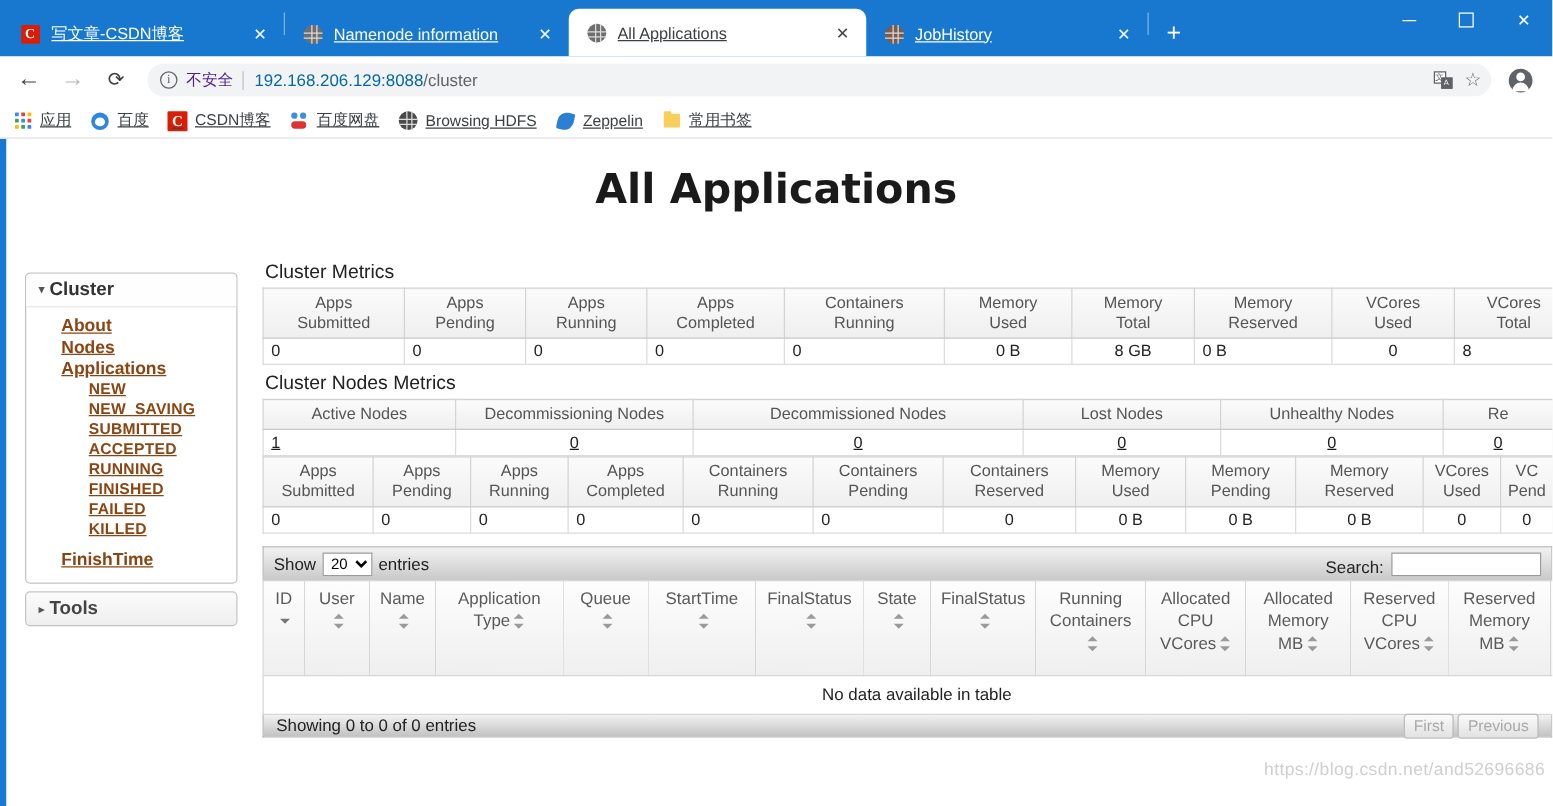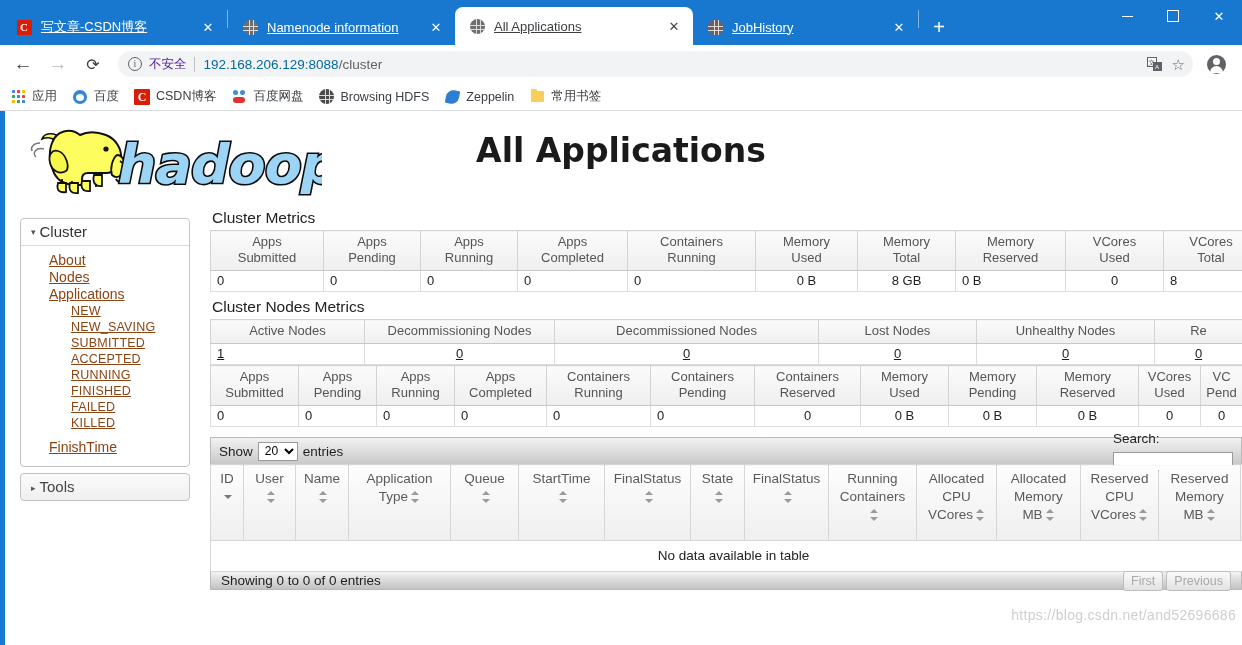--- a/index.html
+++ b/index.html
@@ -159,21 +159,21 @@
     content:"";position:absolute;left:6px;top:3.5px;width:7px;height:7px;border-radius:50%;background:#fff;
   }
   .avatar-ico::after{
     content:"";position:absolute;left:3px;bottom:1px;width:13px;height:7px;border-radius:7px 7px 0 0;background:#fff;
   }
 
   
   .bookmarks {
     height: 28px; background:#fff; display:flex; align-items:center;
     padding: 0 10px; border-bottom: 1px solid #dadce0;
-    font-size: 12.5px; color:#3c4043;
+    font-size: 12.5px; color:#3c4043;text-decoration:underline;
   }
   .bm { display:flex; align-items:center; margin-right:15px; white-space:nowrap;}
   .bm .bmico { margin-right:6px; display:flex;align-items:center;justify-content:center; width:16px;height:16px;}
   .apps-grid { display:grid;grid-template-columns:repeat(3,3px);grid-template-rows:repeat(3,3px);gap:2px;}
   .apps-grid i { display:block;width:3px;height:3px;border-radius:.5px;}
   .baidu-paw {
     width:14px;height:14px;border-radius:50%;background:#2e86de;position:relative;
   }
   .baidu-paw::after{content:"";position:absolute;left:3px;top:4px;width:8px;height:7px;background:#fff;border-radius:50% 50% 45% 45%;}
   .baidu-pan {
@@ -201,21 +201,21 @@
   .hadoop-logo {
     position:absolute; left:22px; top:10px; width:300px; height:78px;
   }
   .hadoop-title {
     position:absolute; left:0; top:20px; width:1242px; text-align:center;
     font-size: 33px; font-weight:bold; color:#1a1a1a; letter-spacing:0px;
     font-family:"DejaVu Sans", sans-serif;
   }
 
   
-  .sidebar { position:absolute; left:20px; top:107px; width:170px; }
+  .sidebar { position:absolute; left:20px; top:107px; width:170px;font-weight:bold; }
   .panel {
     border:1px solid #c3c3c3; border-radius:4px; background:#fff;
   }
   .panel-head {
     padding: 4px 8px 5px 10px;
     font-size: 15px; color:#333;
     border-bottom:1px solid #d9d9d9;
     background:#fefefe;
     border-radius:4px 4px 0 0;
   }
@@ -283,21 +283,21 @@
     height: 27px;
     display:flex; align-items:center; justify-content:space-between;
     padding: 0 8px 0 8px;
     font-size:13.5px; color:#222;
   }
   .dt-length { display:flex;align-items:center;gap:5px;}
   .dt-length select {
     font-size:12px; height:19px; padding:0 2px; font-family:"Liberation Sans",sans-serif;
     border:1px solid #9a9a9a; background:#fff;
   }
-  .dt-filter { display:flex;align-items:flex-start;gap:6px;flex-direction:column; }
+  .dt-filter { display:flex;align-items:flex-end;gap:6px; }
   .dt-filter input {
     width:120px;height:19px;border:1px solid #9a9a9a;background:#fff;
     font-size:12px;padding:0 3px;font-family:"Liberation Sans",sans-serif;
   }
 
   table.apps {
     border-collapse: collapse;
     width:1032px;
     table-layout: fixed;
     font-size:13.5px;
@@ -493,41 +493,20 @@
           <span class="folder"></span>
         </span>
       <span>常用书签</span>
     </div>
   </div>
 
   <div class="page">
     <div class="page-left-border"></div>
 
     <div class="hadoop-header">
-      <div class="hadoop-logo">
-        <svg viewBox="0 0 300 78" width="300" height="78" xmlns="http://www.w3.org/2000/svg">
-
-          <g>
-            <path d="M40 18 C32 10 22 12 20 18 C24 16 30 16 33 20 Z" fill="#fdfd60" stroke="#111" stroke-width="1.6"></path>
-            <path d="M58 14 C48 6 34 10 30 22 C26 32 28 44 32 52 C36 60 44 64 54 64 L60 64 L60 58 C60 54 62 52 66 52 L84 52 C92 52 98 46 99 38 C100 28 94 18 84 14 C76 11 66 10 58 14 Z" fill="#fdfd60" stroke="#111" stroke-width="2"></path>
-            <path d="M36 30 C30 28 26 34 28 42 C30 50 38 54 44 50 C48 46 44 32 36 30 Z" fill="#f7f74a" stroke="#111" stroke-width="1.8"></path>
-            <path d="M95 34 C100 34 104 40 102 48 C100 56 94 58 90 54 C88 48 90 38 95 34 Z" fill="#fdfd60" stroke="#111" stroke-width="1.8"></path>
-            <circle cx="84" cy="28" r="2.6" fill="#111"></circle>
-            <path d="M98 40 C104 44 106 52 102 58 C100 62 96 62 94 58" fill="none" stroke="#111" stroke-width="1.8"></path>
-            <path d="M40 58 L40 70 M50 60 L50 71 M62 60 L62 70 M74 54 L74 66" stroke="#111" stroke-width="1.8" fill="none"></path>
-            <path d="M36 62 C34 70 38 72 44 71 L44 62 Z" fill="#fdfd60" stroke="#111" stroke-width="1.8"></path>
-            <path d="M48 62 C46 70 50 73 56 72 L56 62 Z" fill="#fdfd60" stroke="#111" stroke-width="1.8"></path>
-            <path d="M60 60 C58 68 62 71 68 70 L68 60 Z" fill="#fdfd60" stroke="#111" stroke-width="1.8"></path>
-            <path d="M72 54 C70 62 74 66 80 65 L80 54 Z" fill="#fdfd60" stroke="#111" stroke-width="1.8"></path>
-            <path d="M22 28 C14 26 10 32 14 36 M18 22 C12 22 8 26 10 30" stroke="#777" stroke-width="1.4" fill="none"></path>
-          </g>
-
-          <text x="96" y="62" font-family="DejaVu Sans, sans-serif" font-size="54" font-weight="bold" font-style="italic" fill="#9bd4f5" stroke="#0b0b0b" stroke-width="3.2" paint-order="stroke" letter-spacing="-1">hadoop</text>
-        </svg>
-      </div>
       <div class="hadoop-title">All Applications</div>
     </div>
 
     <div class="sidebar">
       <div class="panel">
         <div class="panel-head">
           <span class="caret-down">▾</span><span>Cluster</span>
         </div>
         <div class="panel-body">
           <a class="nav-link" href="#">About</a>

